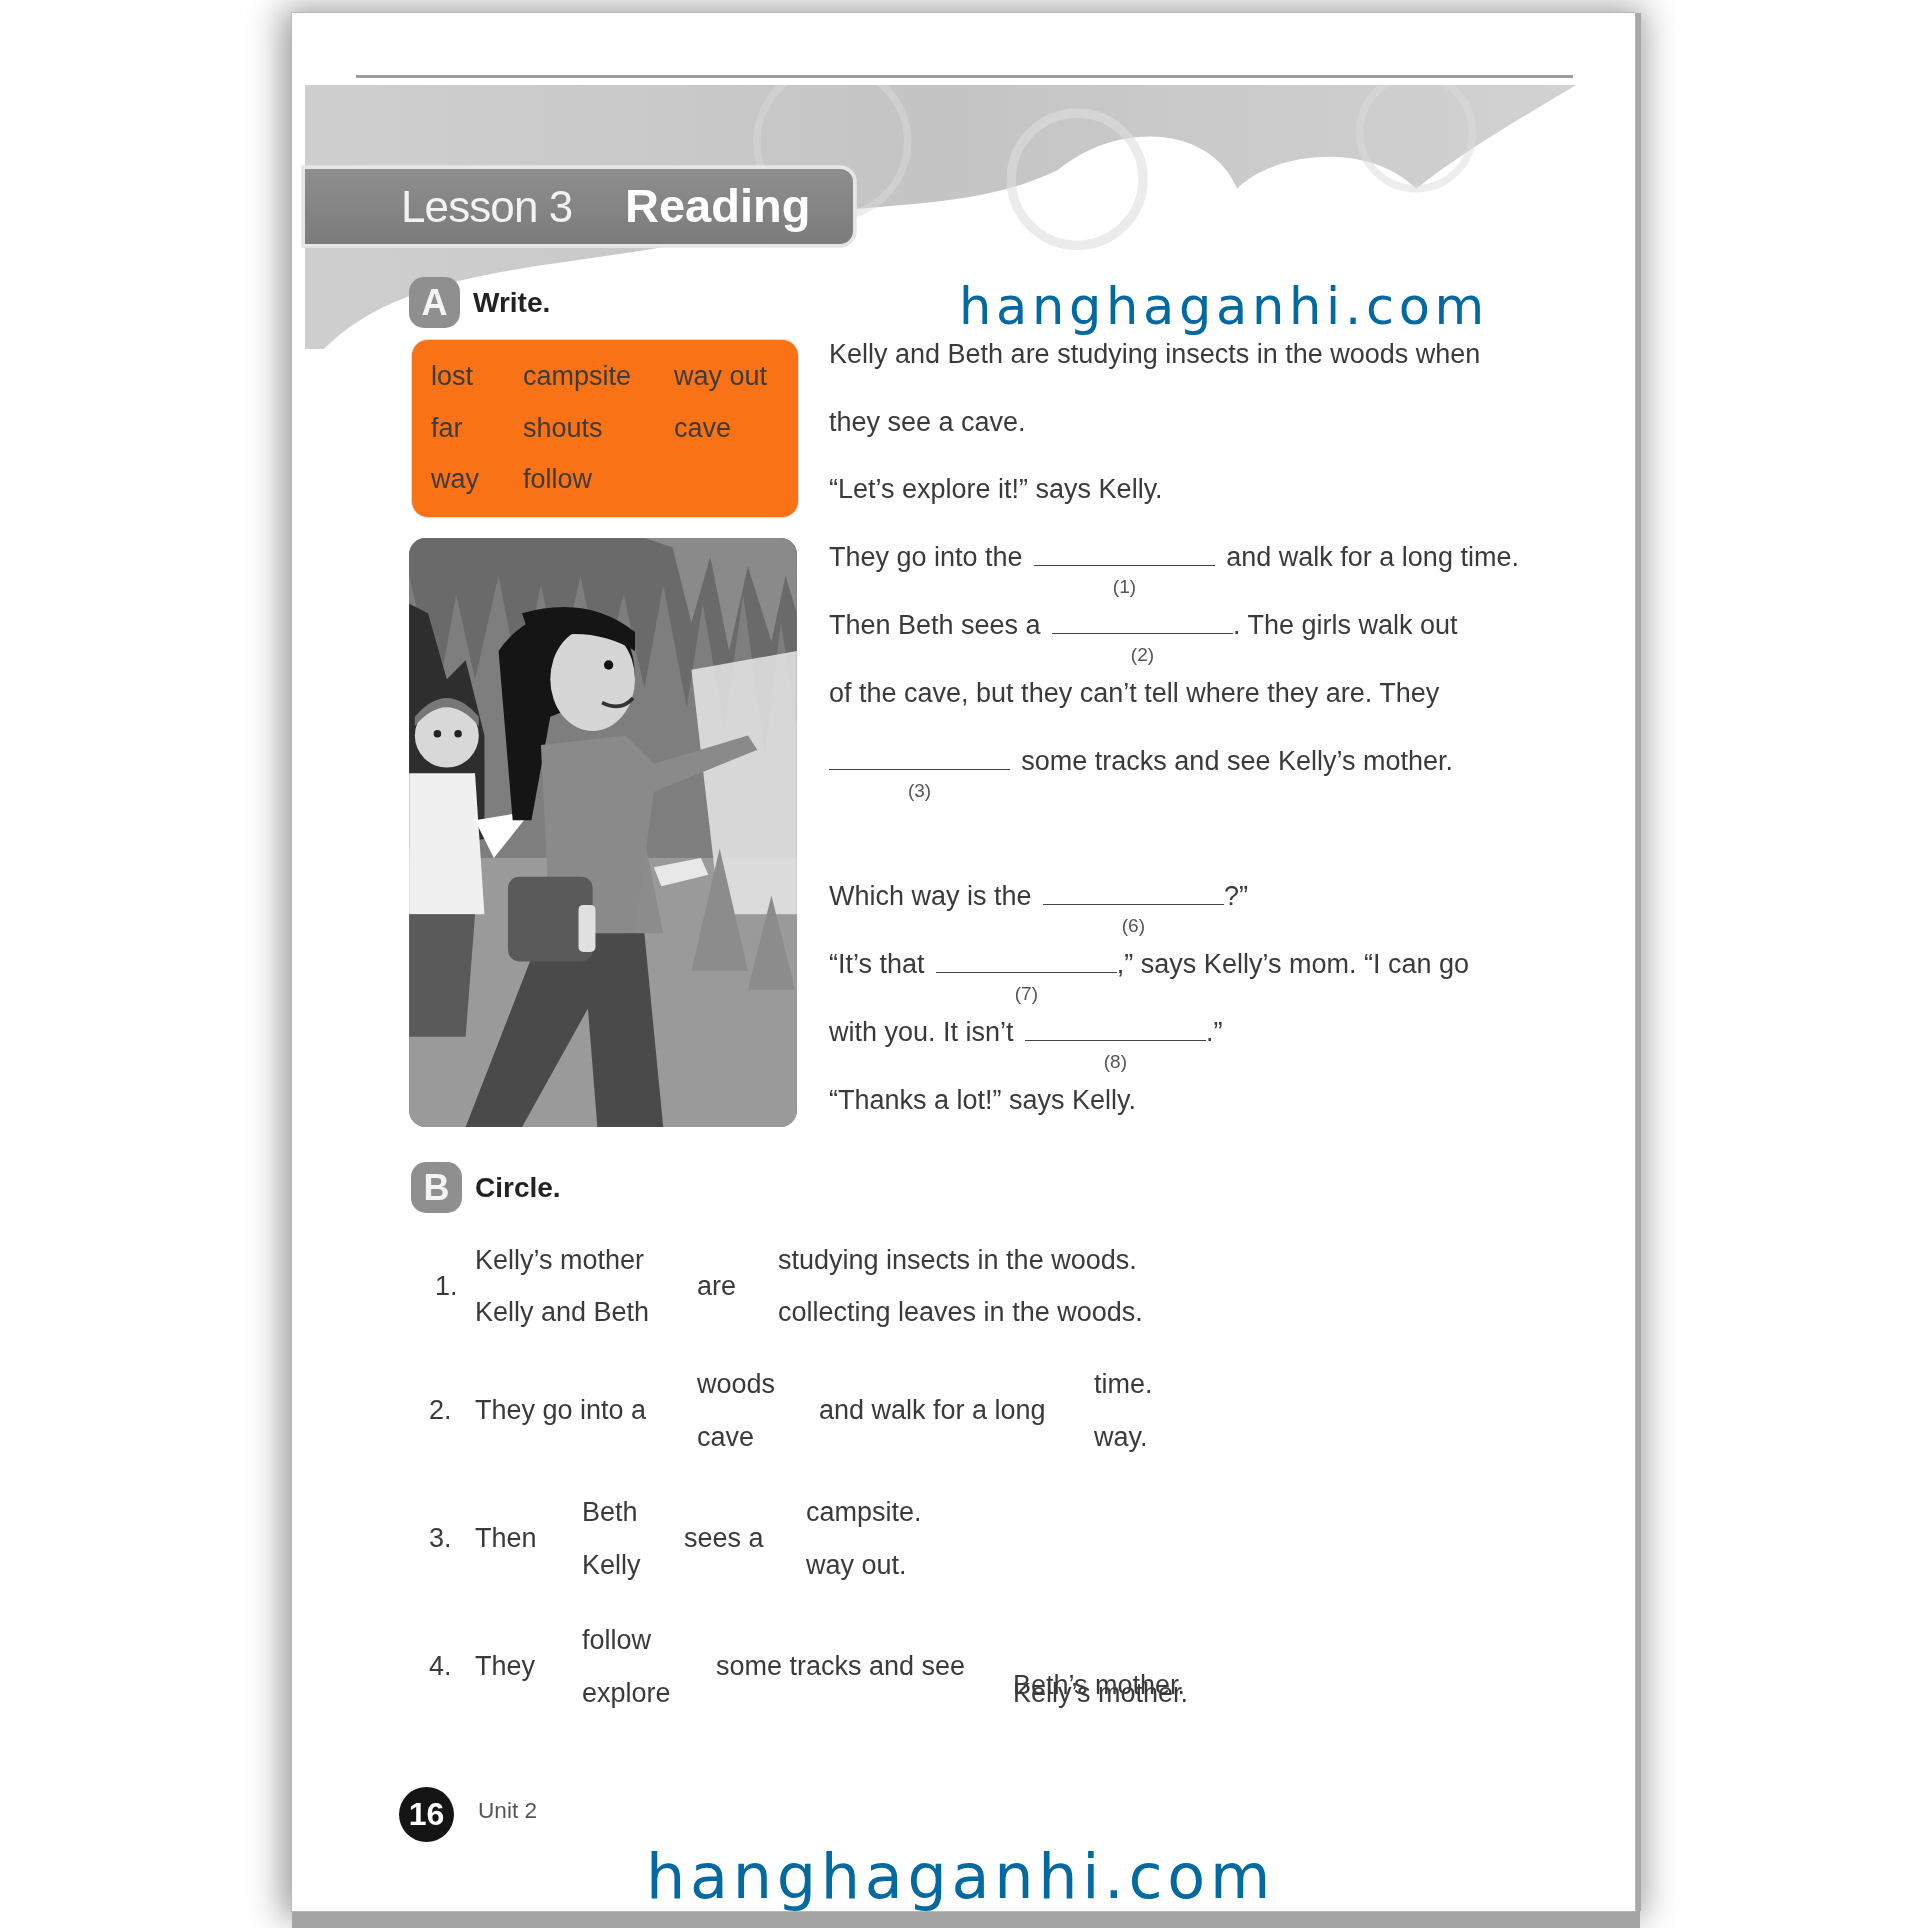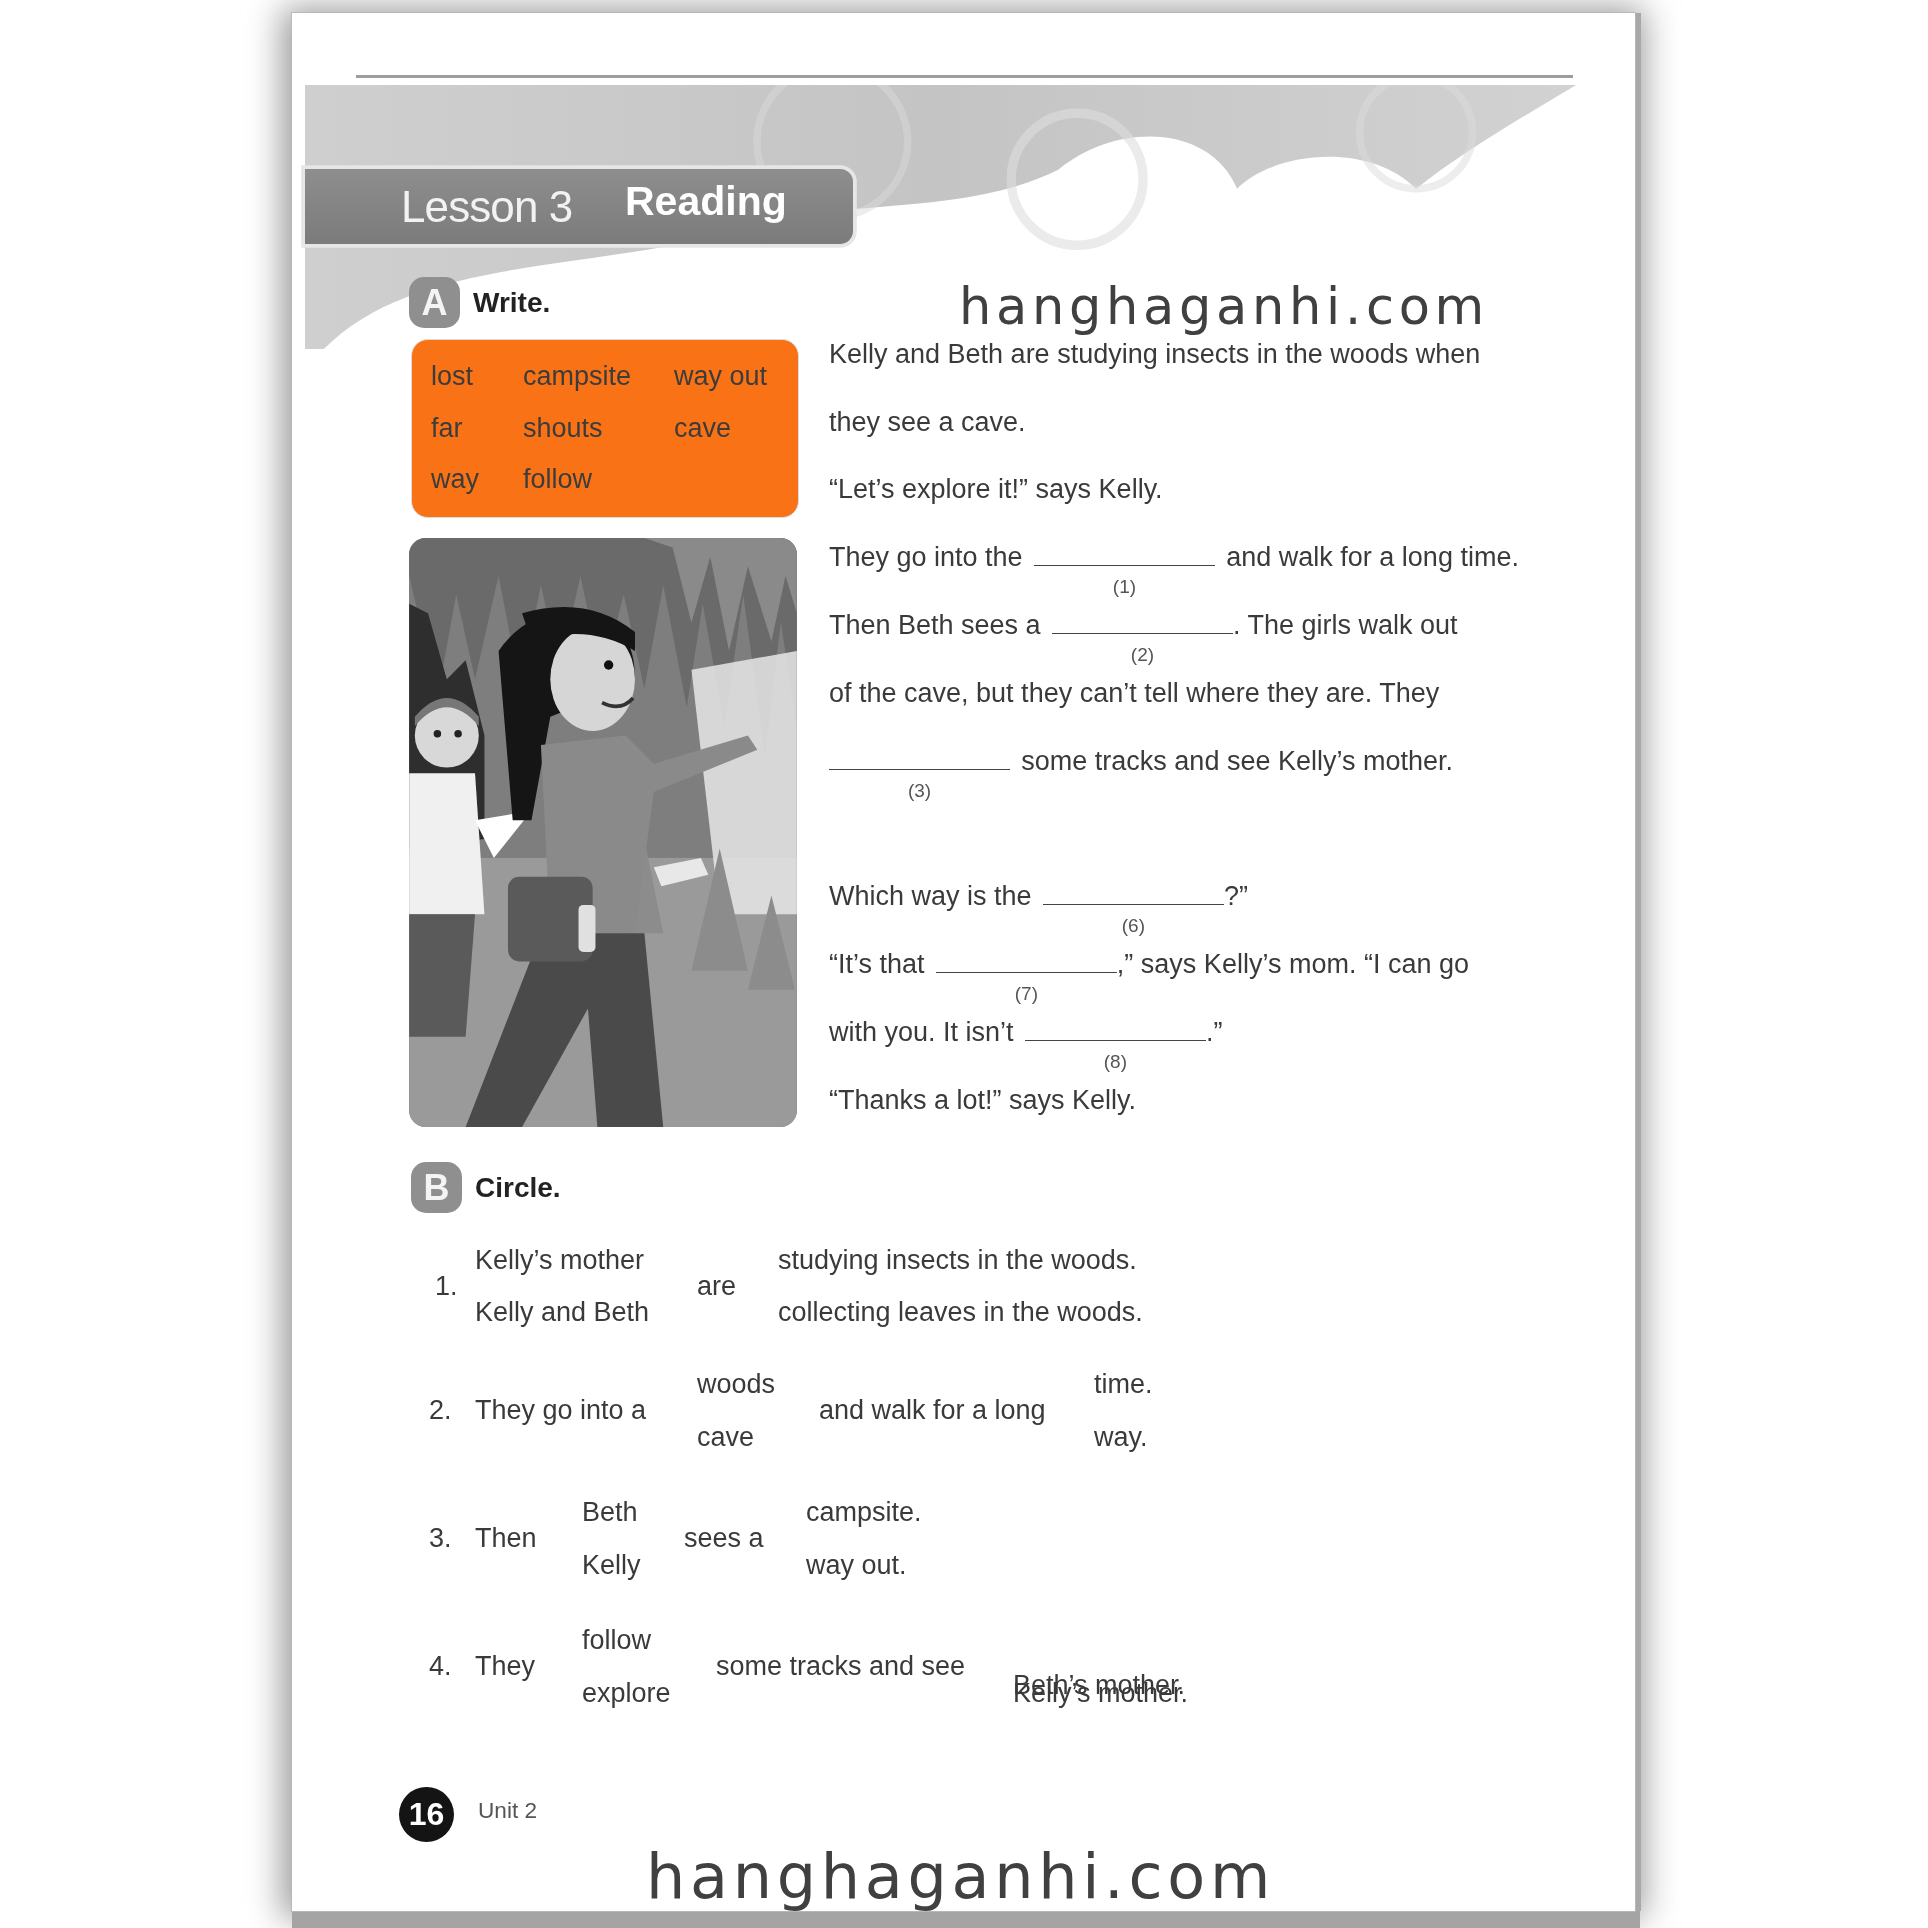--- a/index.html
+++ b/index.html
@@ -34,36 +34,36 @@
     position:absolute; left:13px; top:156px; width:548px; height:75px;
     background:linear-gradient(#8e8e8e,#7b7b7b);
     border-radius:0 13px 13px 0;
     box-shadow:0 0 0 3.8px #e6e6e6;
   }
   .lesson-tab .lesson-num {
     position:absolute; left:96px; top:13px; font-size:44px; color:#f2f2f2;
     font-family:"Liberation Sans", sans-serif; letter-spacing:-0.9px;
   }
   .lesson-tab .lesson-word {
-    position:absolute; left:320px; top:9.4px; font-size:41px; color:#ffffff; font-weight:bold;
+    position:absolute; left:320px; top:9.4px; font-size:47px; color:#ffffff; font-weight:bold;
     font-family:"Liberation Sans", sans-serif;
   }
   .section-head { position:absolute; display:flex; align-items:center; }
   .section-badge {
     width:51px; height:51px; border-radius:15px; background:#8f8f8f;
     color:#f4f4f4; font-weight:bold; font-size:36px;
     display:flex; align-items:center; justify-content:center;
     font-family:"Liberation Sans", sans-serif;
   }
   .section-title {
     margin-left:13px; font-size:28px; font-weight:bold; color:#222;
     font-family:"Liberation Sans", sans-serif;
   }
   .watermark {
-    position:absolute; font-family:"DejaVu Sans", sans-serif; color:#404040;
+    position:absolute; font-family:"DejaVu Sans", sans-serif; color:#0369a1;
     letter-spacing:4.7px; white-space:nowrap;
   }
   .word-box {
     position:absolute; left:119px; top:326px; width:386px; height:177px;
     border:1.9px solid #dcdcdc; border-radius:17px; background:#f97316;
   }
   .word-box .w {
     position:absolute; font-size:27px; color:#3c3c3c;
     font-family:"Liberation Sans", sans-serif;
   }

